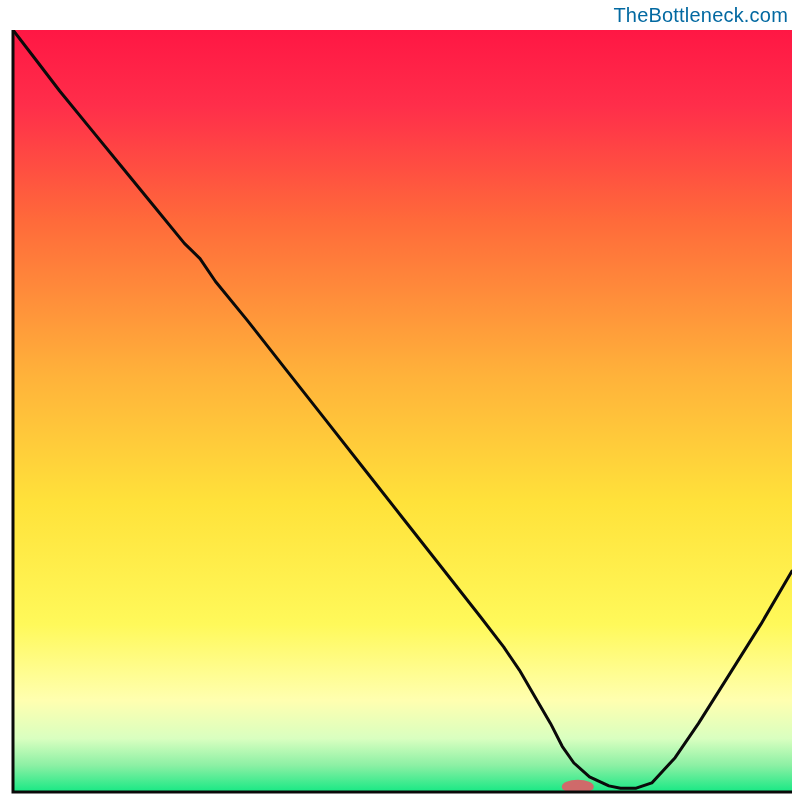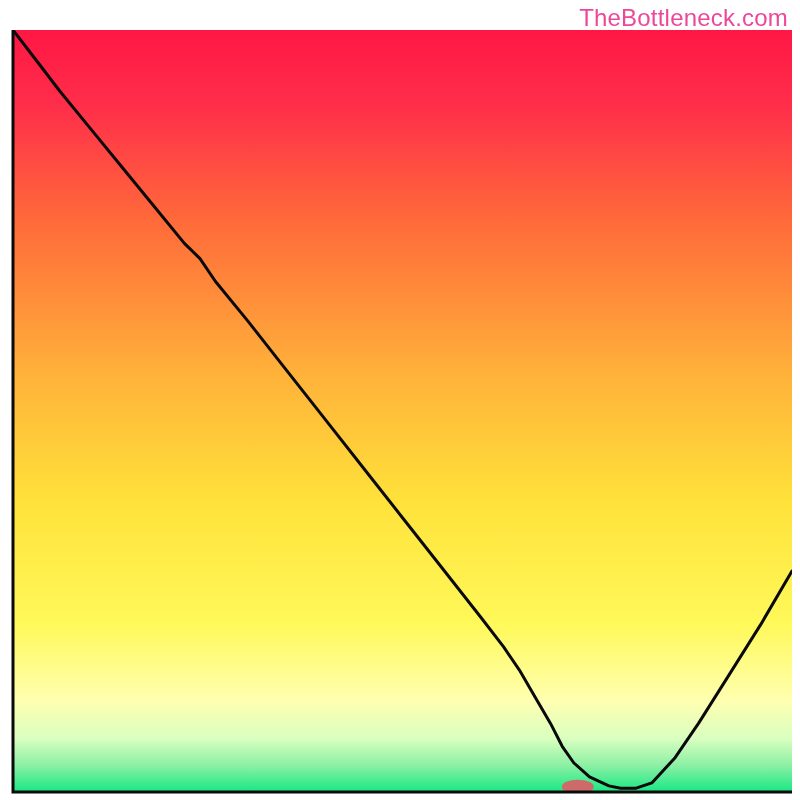--- a/index.html
+++ b/index.html
@@ -13,22 +13,22 @@
   }
   .stage {
     position: relative;
     width: 800px;
     height: 800px;
   }
   .watermark {
     position: absolute;
     top: 4px;
     right: 12px;
-    color: #ec4899;
-    font-size: 24px;
+    color: #0369a1;
+    font-size: 20px;
     letter-spacing: 0.2px;
     font-weight: 400;
   }
   svg {
     display: block;
   }
 </style>
 </head>
 <body>
 

